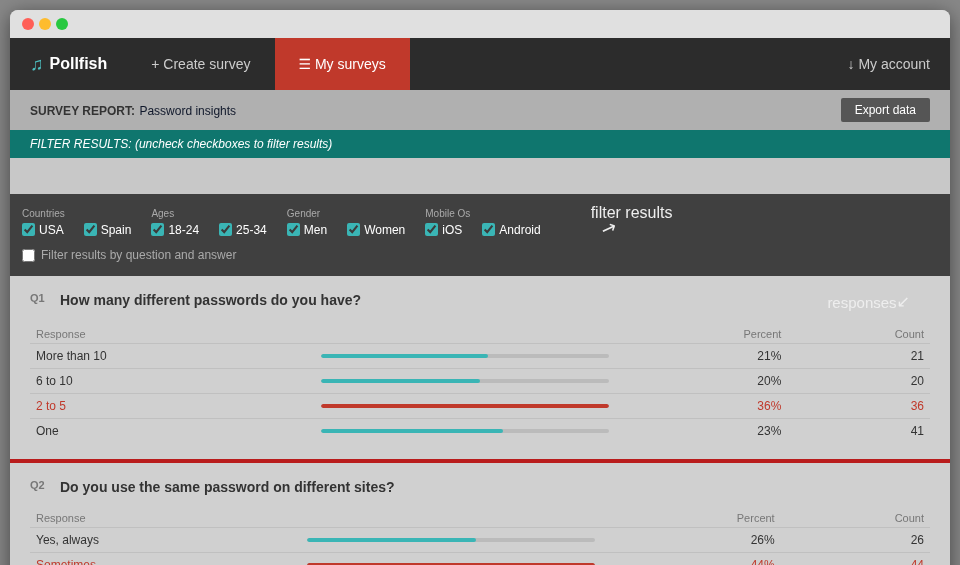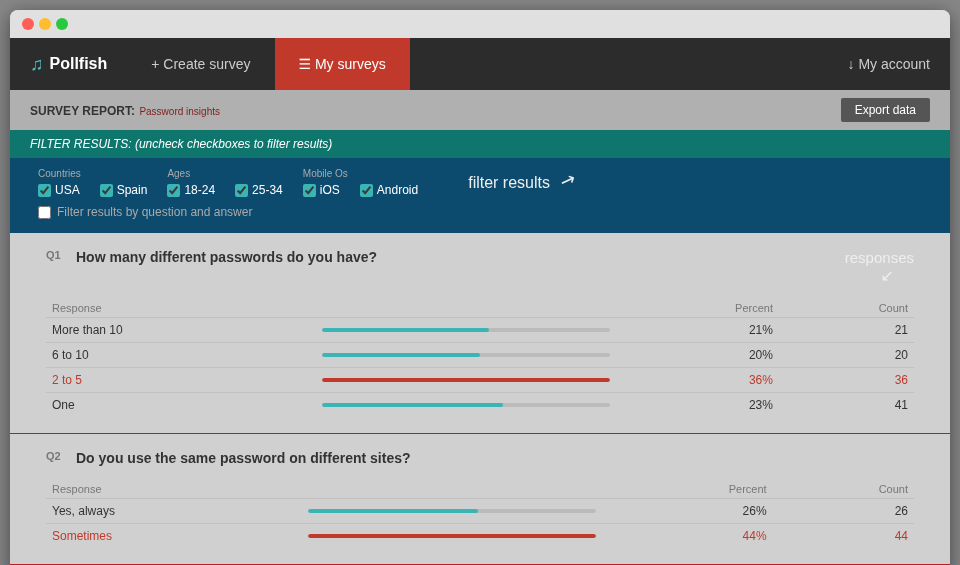--- a/index.html
+++ b/index.html
@@ -128,22 +128,23 @@
       font-size: 12px;
       color: white;
       font-weight: bold;
     }
     .filter-bar span {
       font-weight: normal;
       font-style: italic;
     }
     
     .filter-options {
-      background: #0c4a6e;
-      padding: 10px 20px 6px 28px;
+      background: #404040;
+      padding: 10px 20px 6px 12px;
+      margin-top: 36px;
     }
     .filter-row {
       display: flex;
       align-items: center;
       gap: 20px;
       margin-bottom: 8px;
     }
     .filter-group {
       display: flex;
       flex-direction: column;
@@ -185,22 +186,22 @@
       font-size: 12px;
       color: #aaa;
     }
     
     .main-content {
       background: #d0d0d0;
       padding: 0;
     }
     .question-block {
       background: #d0d0d0;
-      padding: 16px 36px;
-      border-bottom: 1px solid #b91c1c;
+      padding: 16px 20px;
+      border-bottom: 4px solid #b91c1c;
     }
     .question-header {
       display: flex;
       align-items: flex-start;
       gap: 10px;
       margin-bottom: 14px;
     }
     .question-number {
       font-size: 11px;
       color: #777;
@@ -282,21 +283,21 @@
     <div class="nav-items">
       <a class="nav-item">+ Create survey</a>
       <a class="nav-item active">☰ My surveys</a>
     </div>
     <div class="nav-account">↓ My account</div>
   </div>
 
   <div class="survey-report-bar">
     <div>
       <span class="survey-report-label">SURVEY REPORT:</span>
-      <span style="font-size:10px;color:#7f1d1d;">Password insights</span>
+      <span style="font-size:12px;color:#0f172a;">Password insights</span>
     </div>
     <button class="export-btn">Export data</button>
   </div>
 
   <div class="filter-bar">
     <span>FILTER RESULTS:</span>
     <span>(uncheck checkboxes to filter results)</span>
   </div>
 
   <div class="filter-options">
@@ -323,55 +324,68 @@
             <input type="checkbox" checked="" style="">
             <span>18-24</span>
           </label>
           <label class="filter-checkbox-item">
             <input type="checkbox" checked="" style="">
             <span>25-34</span>
           </label>
         </div>
       </div>
 
+      <div class="filter-group">
+        <span class="filter-group-label">Gender</span>
+        <div class="filter-checkboxes">
+          <label class="filter-checkbox-item">
+            <input type="checkbox" checked="" style="">
+            <span>Men</span>
+          </label>
+          <label class="filter-checkbox-item">
+            <input type="checkbox" checked="" style="">
+            <span>Women</span>
+          </label>
+        </div>
+      </div>
 
       <div class="filter-group">
         <span class="filter-group-label">Mobile os</span>
         <div class="filter-checkboxes">
           <label class="filter-checkbox-item">
             <input type="checkbox" checked="" style="">
             <span>iOS</span>
           </label>
           <label class="filter-checkbox-item">
             <input type="checkbox" checked="" style="">
             <span>Android</span>
           </label>
         </div>
       </div>
 
-      <div style="margin-left:30px;display:flex;flex-direction:row;align-items:flex-start;position:relative;">
+      <div style="margin-left:30px;display:flex;flex-direction:column;align-items:flex-start;position:relative;">
         <span class="annotation">filter results</span>
         <span style="color:#eee;font-size:18px;transform:rotate(200deg);display:inline-block;margin-top:-4px;margin-left:10px;">↙</span>
       </div>
     </div>
 
     <div class="filter-qa-row">
       <input type="checkbox" style="">
       <span class="filter-qa-label">Filter results by question and answer</span>
     </div>
   </div>
 
   <div class="main-content">
 
     <div class="question-block">
       <div class="question-header">
         <span class="question-number">Q1</span>
         <span class="question-text">How many different passwords do you have?</span>
 
-        <div style="margin-left:auto;display:flex;flex-direction:column;align-items:flex-end;">
+        <div style="margin-left:auto;display:flex;flex-direction:row;align-items:flex-end;">
           <span class="annotation" style="font-size:15px;">responses</span>
           <span style="color:#eee;font-size:16px;margin-right:20px;">↙</span>
         </div>
       </div>
       <table class="response-table">
         <thead>
           <tr>
             <th>Response</th>
             <th class="bar-cell"></th>
             <th>Percent</th>

